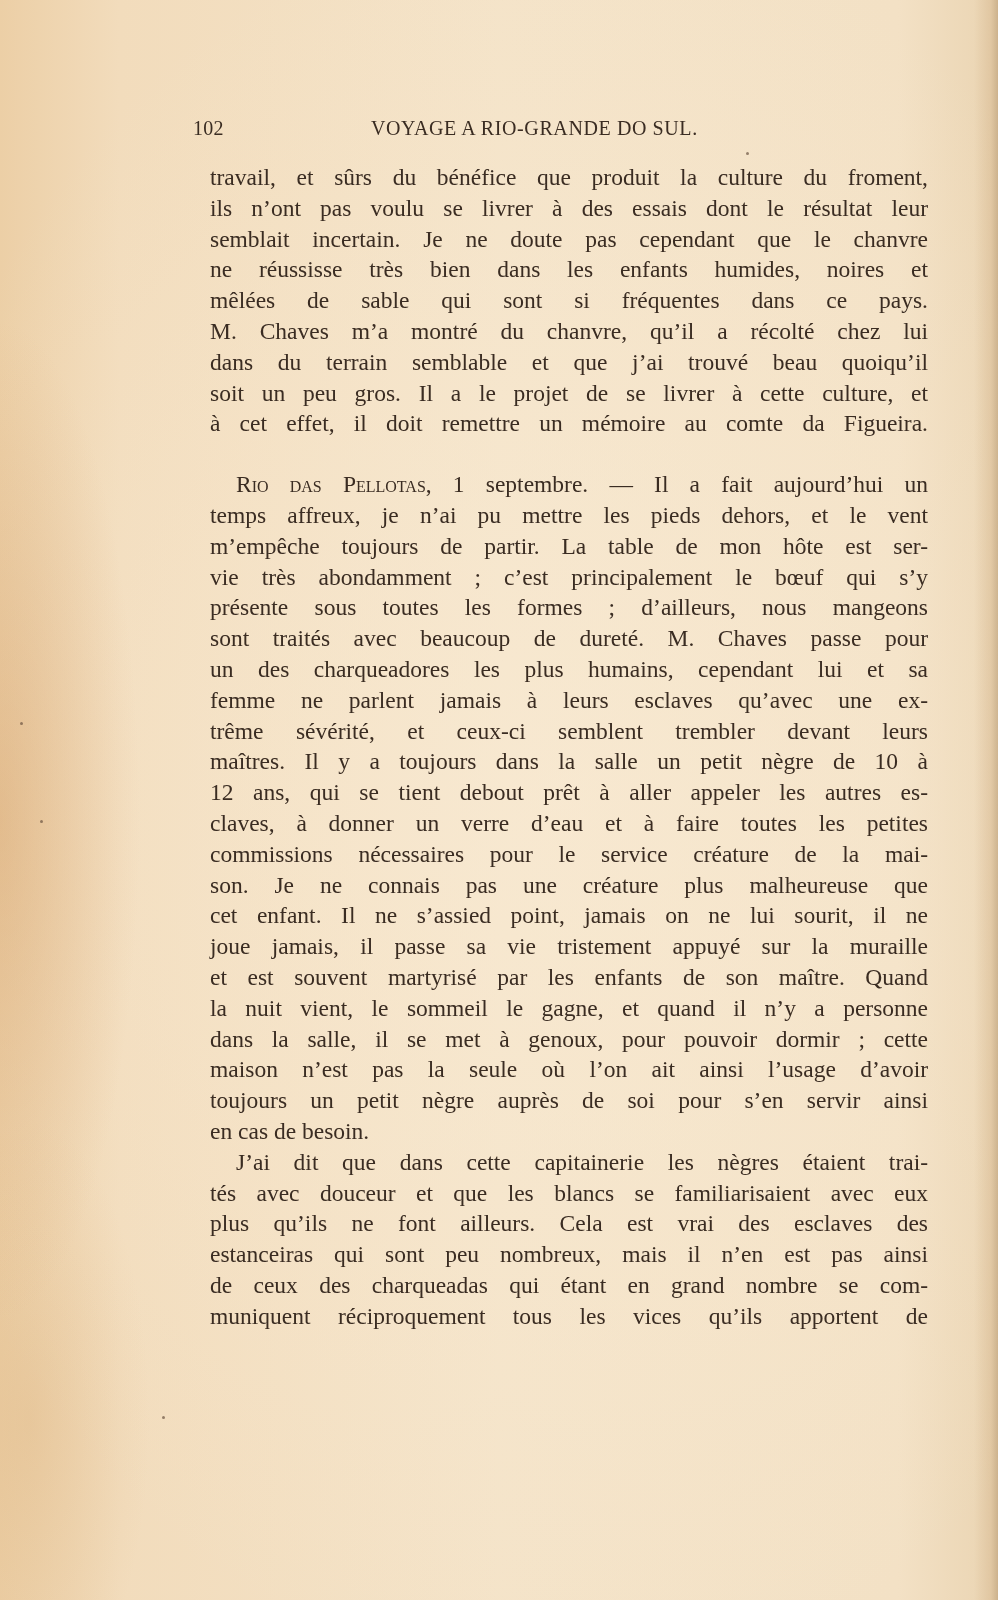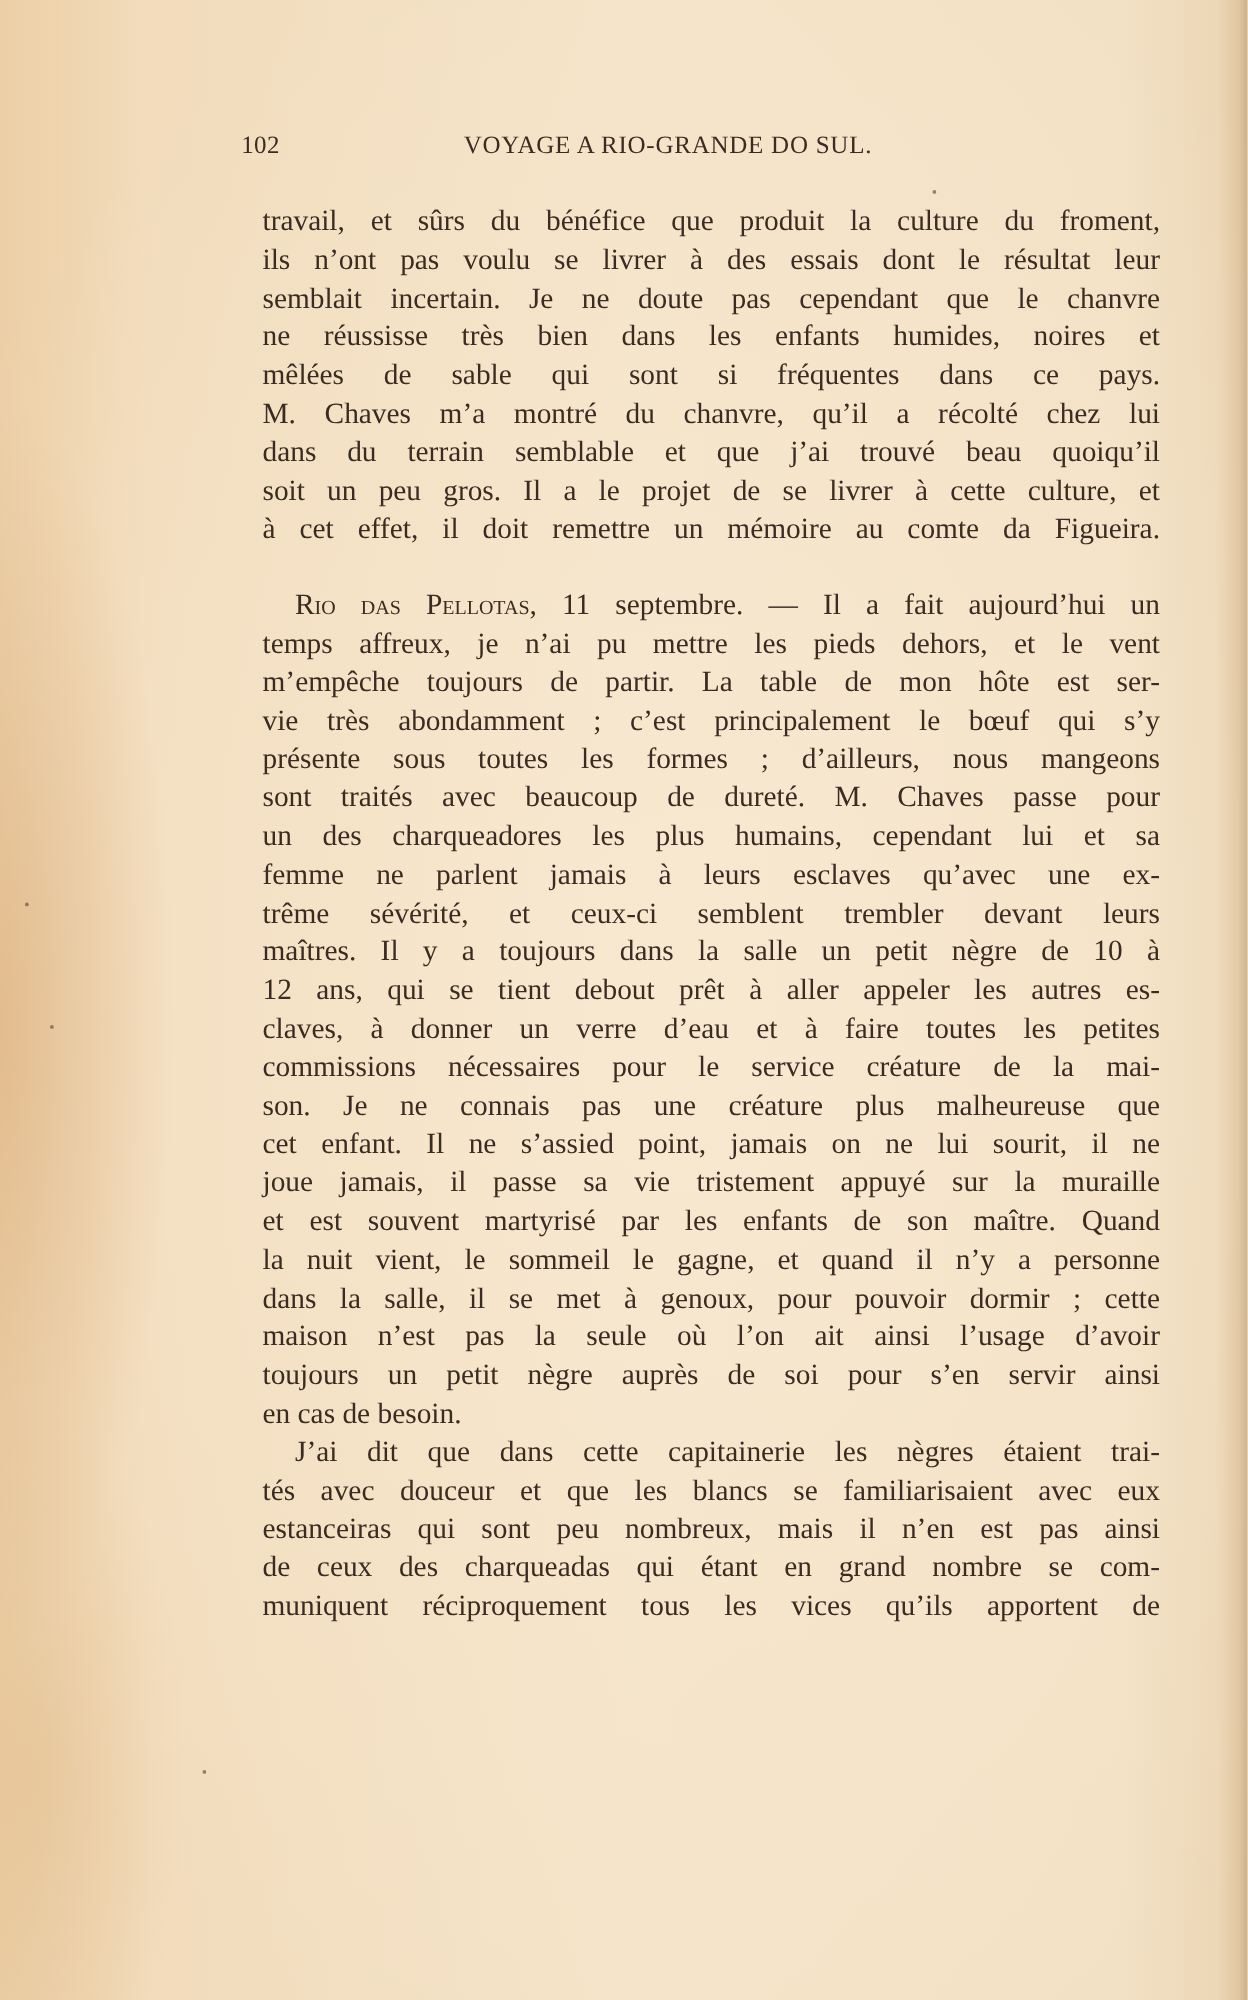--- a/index.html
+++ b/index.html
@@ -23,21 +23,21 @@
     .spine-edge {
       position: absolute;
       right: 0;
       top: 0;
       width: 24px;
       height: 1600px;
       background: linear-gradient(90deg, rgba(225,200,165,0) 0%, rgba(215,185,145,0.5) 70%, rgba(180,150,110,0.55) 100%);
     }
     .header {
       position: absolute;
-      top: 101px;
+      top: 113px;
       left: 193px;
       width: 720px;
       height: 30px;
       font-size: 20px;
       letter-spacing: 0.3px;
     }
     .page-number {
       position: absolute;
       left: 0;
       top: 4px;
@@ -114,21 +114,21 @@
     <div class="line">mêlées de sable qui sont si fréquentes dans ce pays.</div>
     <div class="line">M. Chaves m’a montré du chanvre, qu’il a récolté chez lui</div>
     <div class="line">dans du terrain semblable et que j’ai trouvé beau quoiqu’il</div>
     <div class="line">soit un peu gros. Il a le projet de se livrer à cette culture, et</div>
     <div class="line">à cet effet, il doit remettre un mémoire au comte da Figueira.</div>
   </div>
 
   <div class="para-gap"></div>
 
   <div>
-    <div class="line indent"><span class="sc">Rio das Pellotas</span><span>, 11 septembre. — Il a fait aujourd’hui un</span></div>
+    <div class="line indent"><span class="sc">Rio das Pellotas</span><span>, 1 septembre. — Il a fait aujourd’hui un</span></div>
     <div class="line">temps affreux, je n’ai pu mettre les pieds dehors, et le vent</div>
     <div class="line">m’empêche toujours de partir. La table de mon hôte est ser-</div>
     <div class="line">vie très abondamment ; c’est principalement le bœuf qui s’y</div>
     <div class="line">présente sous toutes les formes ; d’ailleurs, nous mangeons</div>
     <div class="line">sont traités avec beaucoup de dureté. M. Chaves passe pour</div>
     <div class="line">un des charqueadores les plus humains, cependant lui et sa</div>
     <div class="line">femme ne parlent jamais à leurs esclaves qu’avec une ex-</div>
     <div class="line">trême sévérité, et ceux-ci semblent trembler devant leurs</div>
     <div class="line">maîtres. Il y a toujours dans la salle un petit nègre de 10 à</div>
     <div class="line">12 ans, qui se tient debout prêt à aller appeler les autres es-</div>
@@ -141,17 +141,18 @@
     <div class="line">la nuit vient, le sommeil le gagne, et quand il n’y a personne</div>
     <div class="line">dans la salle, il se met à genoux, pour pouvoir dormir ; cette</div>
     <div class="line">maison n’est pas la seule où l’on ait ainsi l’usage d’avoir</div>
     <div class="line">toujours un petit nègre auprès de soi pour s’en servir ainsi</div>
     <div class="line last">en cas de besoin.</div>
   </div>
 
   <div>
     <div class="line indent">J’ai dit que dans cette capitainerie les nègres étaient trai-</div>
     <div class="line">tés avec douceur et que les blancs se familiarisaient avec eux</div>
+    <div class="line">plus qu’ils ne font ailleurs. Cela est vrai des esclaves des</div>
     <div class="line">estanceiras qui sont peu nombreux, mais il n’en est pas ainsi</div>
     <div class="line">de ceux des charqueadas qui étant en grand nombre se com-</div>
     <div class="line">muniquent réciproquement tous les vices qu’ils apportent de</div>
   </div>
 </div>
 
 </body></html>

